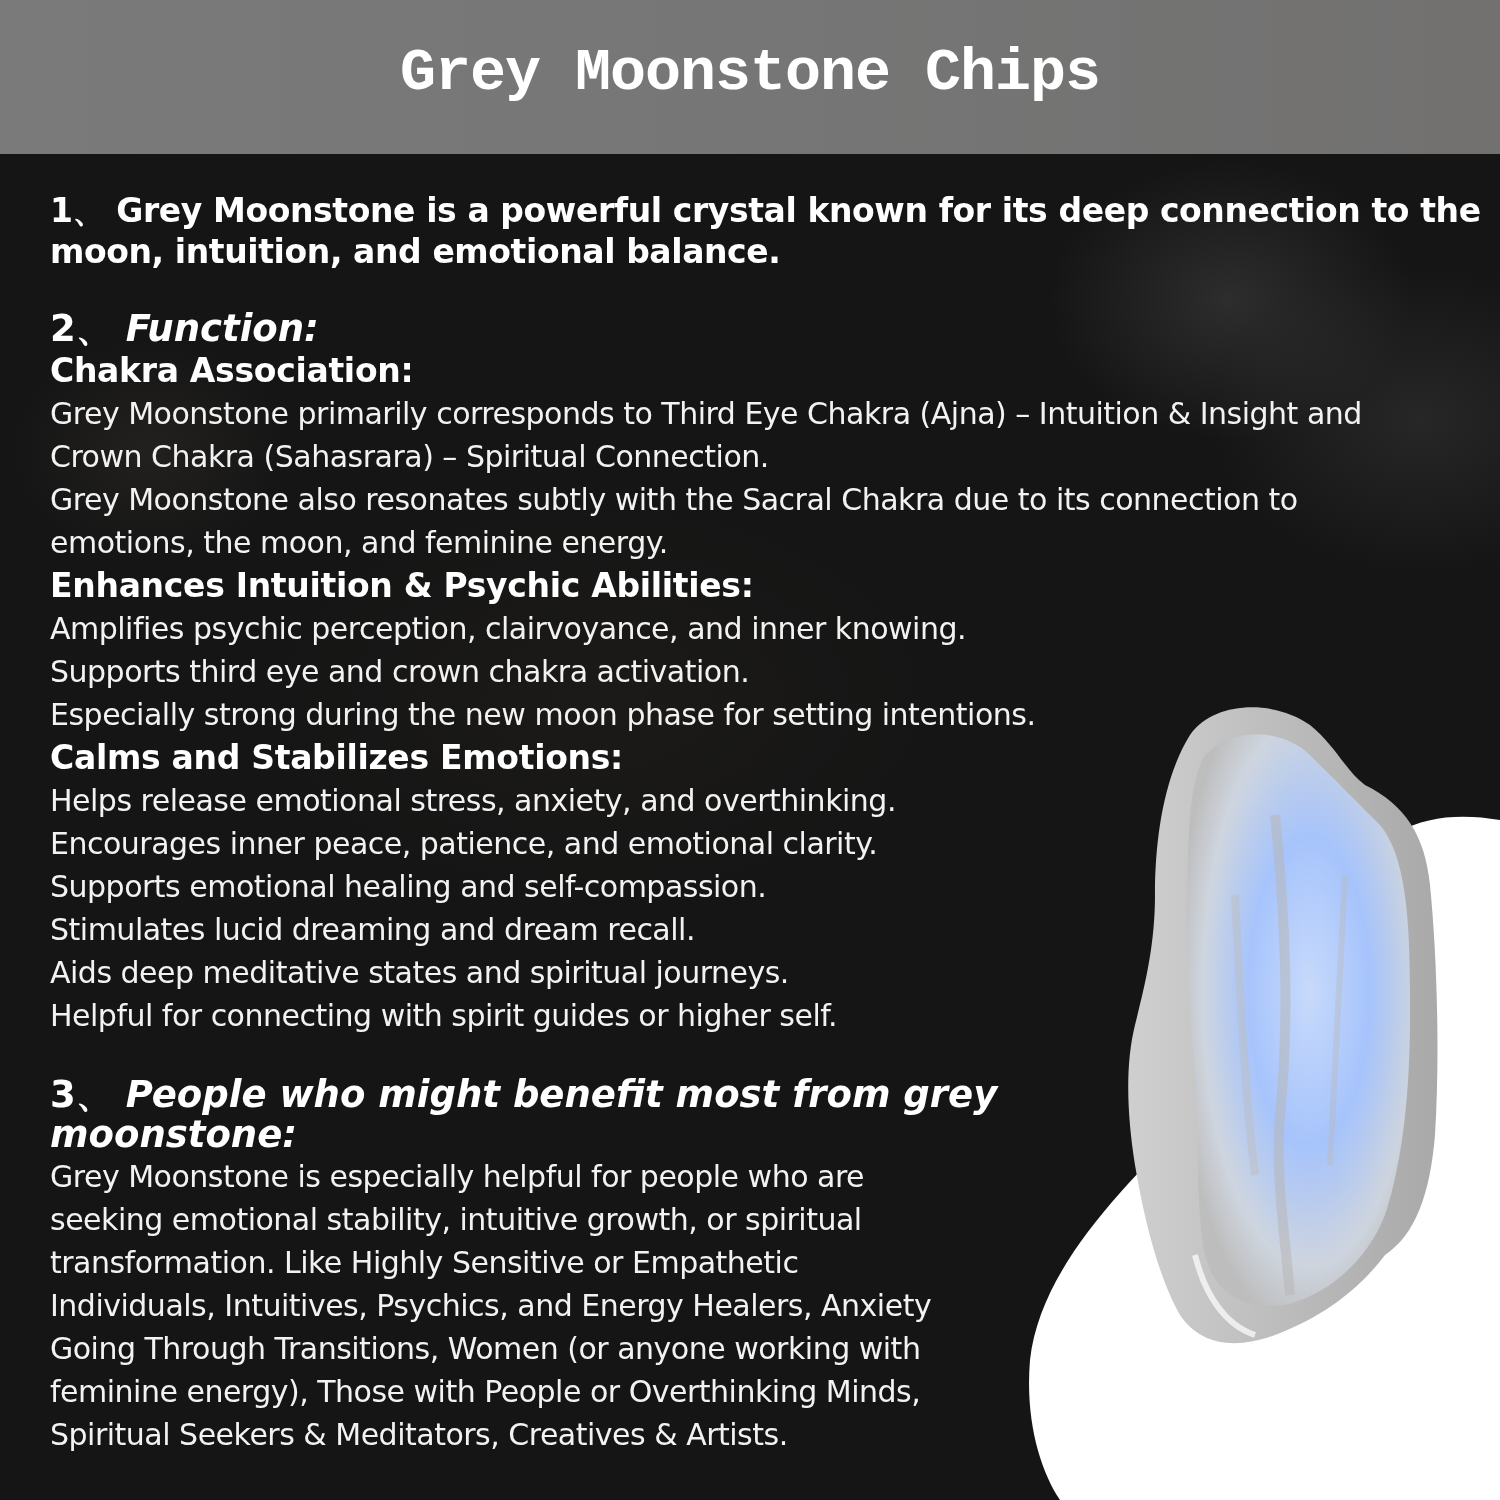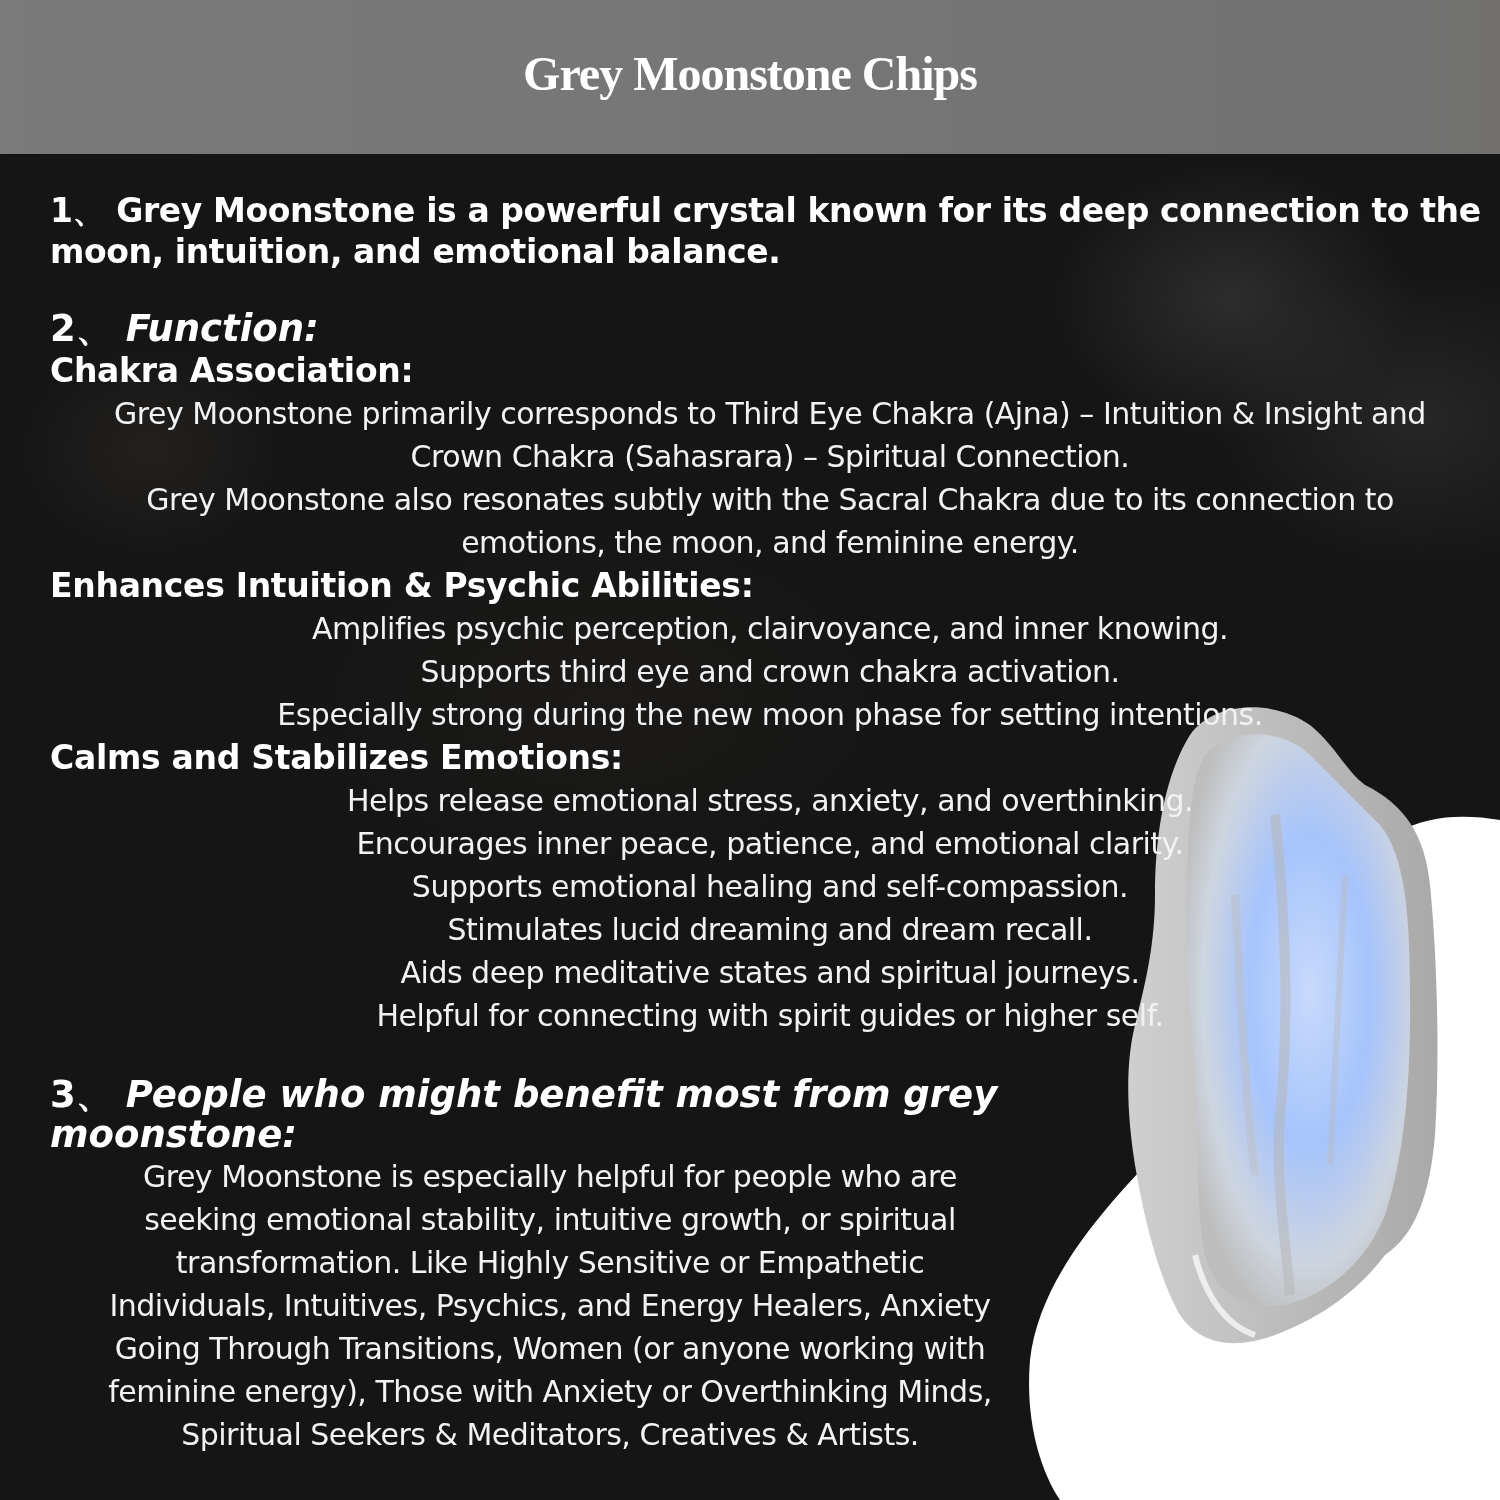--- a/index.html
+++ b/index.html
@@ -17,22 +17,22 @@
       radial-gradient(ellipse 200px 160px at 150px 450px, rgba(60,55,50,0.35), transparent 70%),
       radial-gradient(ellipse 500px 300px at 600px 700px, rgba(40,36,30,0.35), transparent 70%),
       #151515;
   }
   .header {
     position: absolute; left: 0; top: 0; width: 1500px; height: 154px;
     background: linear-gradient(90deg, #7a7a7a 0%, #767676 50%, #727170 100%);
     display: flex; align-items: center; justify-content: center;
   }
   .title {
-    font-family: Liberation Serif, serif;
-    font-weight: bold; font-size: 48px; letter-spacing: -1px;
+    font-family: Liberation Mono, monospace;
+    font-weight: bold; font-size: 60px; letter-spacing: -1px;
     color: #ffffff; margin-top: -8px;
   }
   .white-blob {
     position: absolute; right: 0; top: 800px; width: 500px; height: 700px;
   }
   .stone {
     position: absolute; left: 1115px; top: 695px; width: 330px; height: 690px;
   }
   .content {
     position: absolute; left: 50px; top: 190px; width: 1440px;
@@ -48,21 +48,20 @@
   }
   .sec-head .ital { font-style: italic; }
   .sub-head {
     font-family: "DejaVu Sans", sans-serif; font-weight: bold;
     font-size: 33px; line-height: 43px; margin: 0; letter-spacing: -0.3px;
   }
   .body-line {
     font-family: "DejaVu Sans", sans-serif; font-weight: normal;
     font-size: 30px; line-height: 43px; margin: 0; letter-spacing: -0.5px;
     color: #f2f2f2;
-    text-align: center;
   }
   .gap { height: 37px; }
   .gap2 { height: 38px; }
   .para3 { width: 1000px; }
 </style>
 </head>
 <body>
 
 <div class="bg"></div>
 
@@ -129,16 +128,16 @@
 
   <div class="gap2"></div>
 
   <div class="para3">
     <p class="sec-head"><span>3、</span> <span class="ital">People who might benefit most from grey moonstone:</span></p>
     <p class="body-line">Grey Moonstone is especially helpful for people who are</p>
     <p class="body-line">seeking emotional stability, intuitive growth, or spiritual</p>
     <p class="body-line">transformation. Like Highly Sensitive or Empathetic</p>
     <p class="body-line">Individuals, Intuitives, Psychics, and Energy Healers, Anxiety</p>
     <p class="body-line">Going Through Transitions, Women (or anyone working with</p>
-    <p class="body-line">feminine energy), Those with Anxiety or Overthinking Minds,</p>
+    <p class="body-line">feminine energy), Those with People or Overthinking Minds,</p>
     <p class="body-line">Spiritual Seekers &amp; Meditators, Creatives &amp; Artists.</p>
   </div>
 </div>
 
 </body></html>

